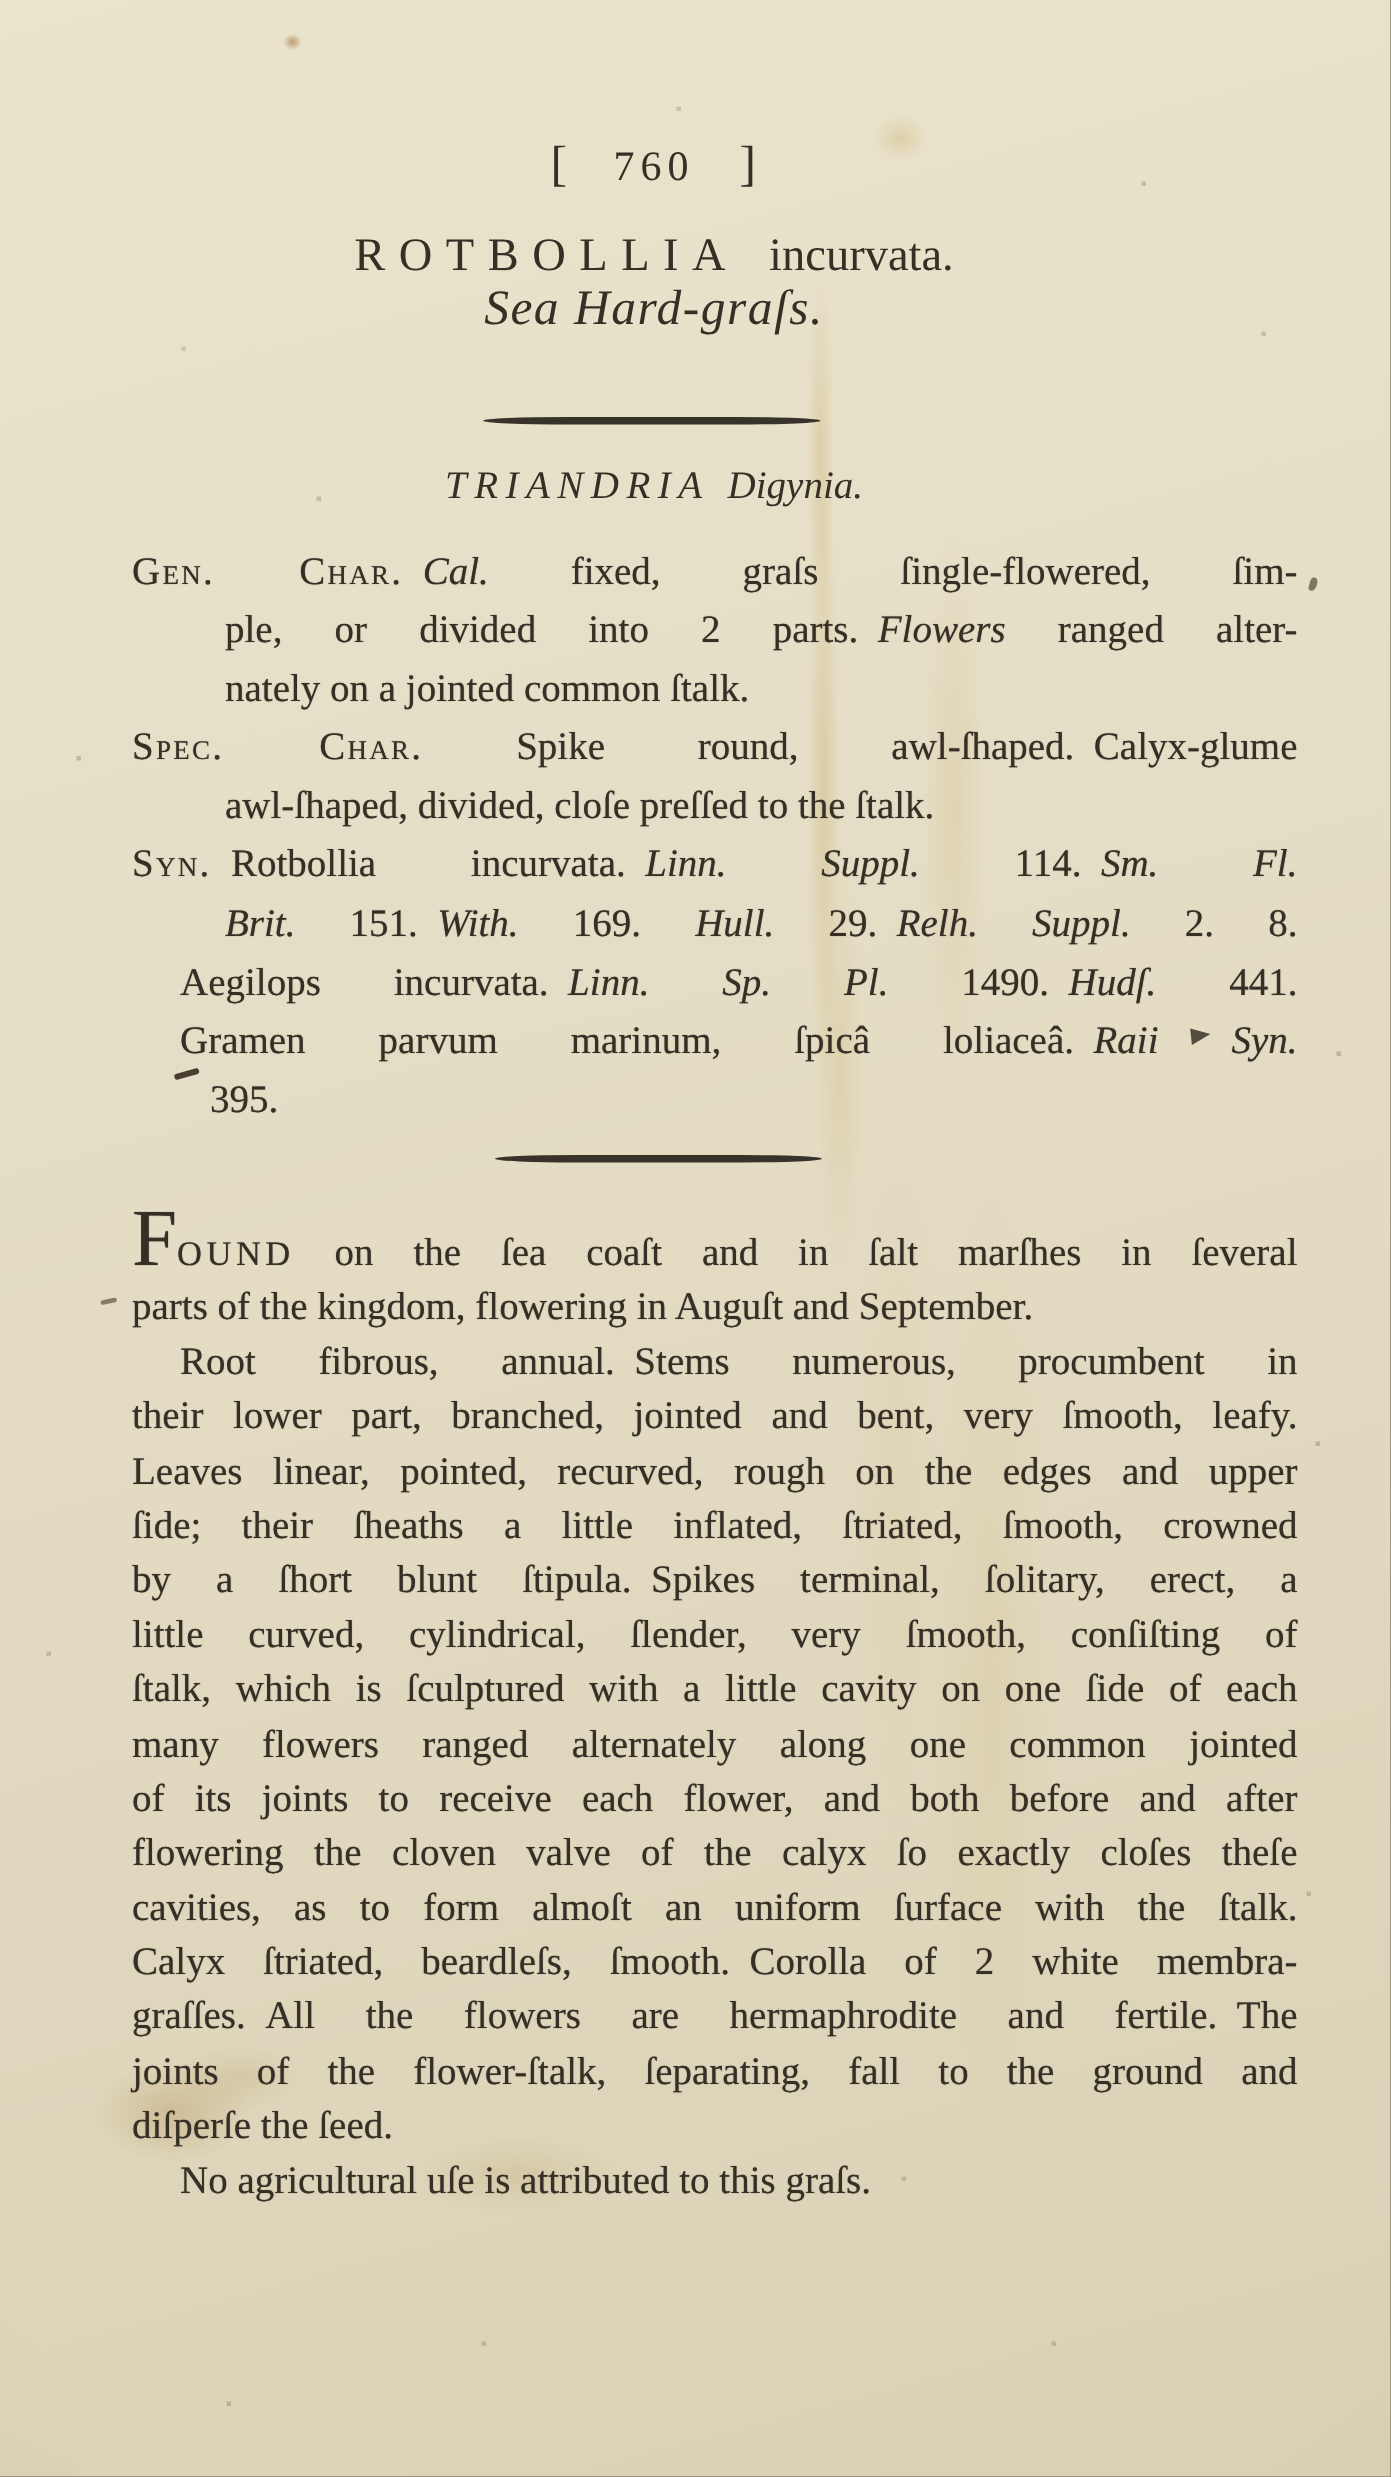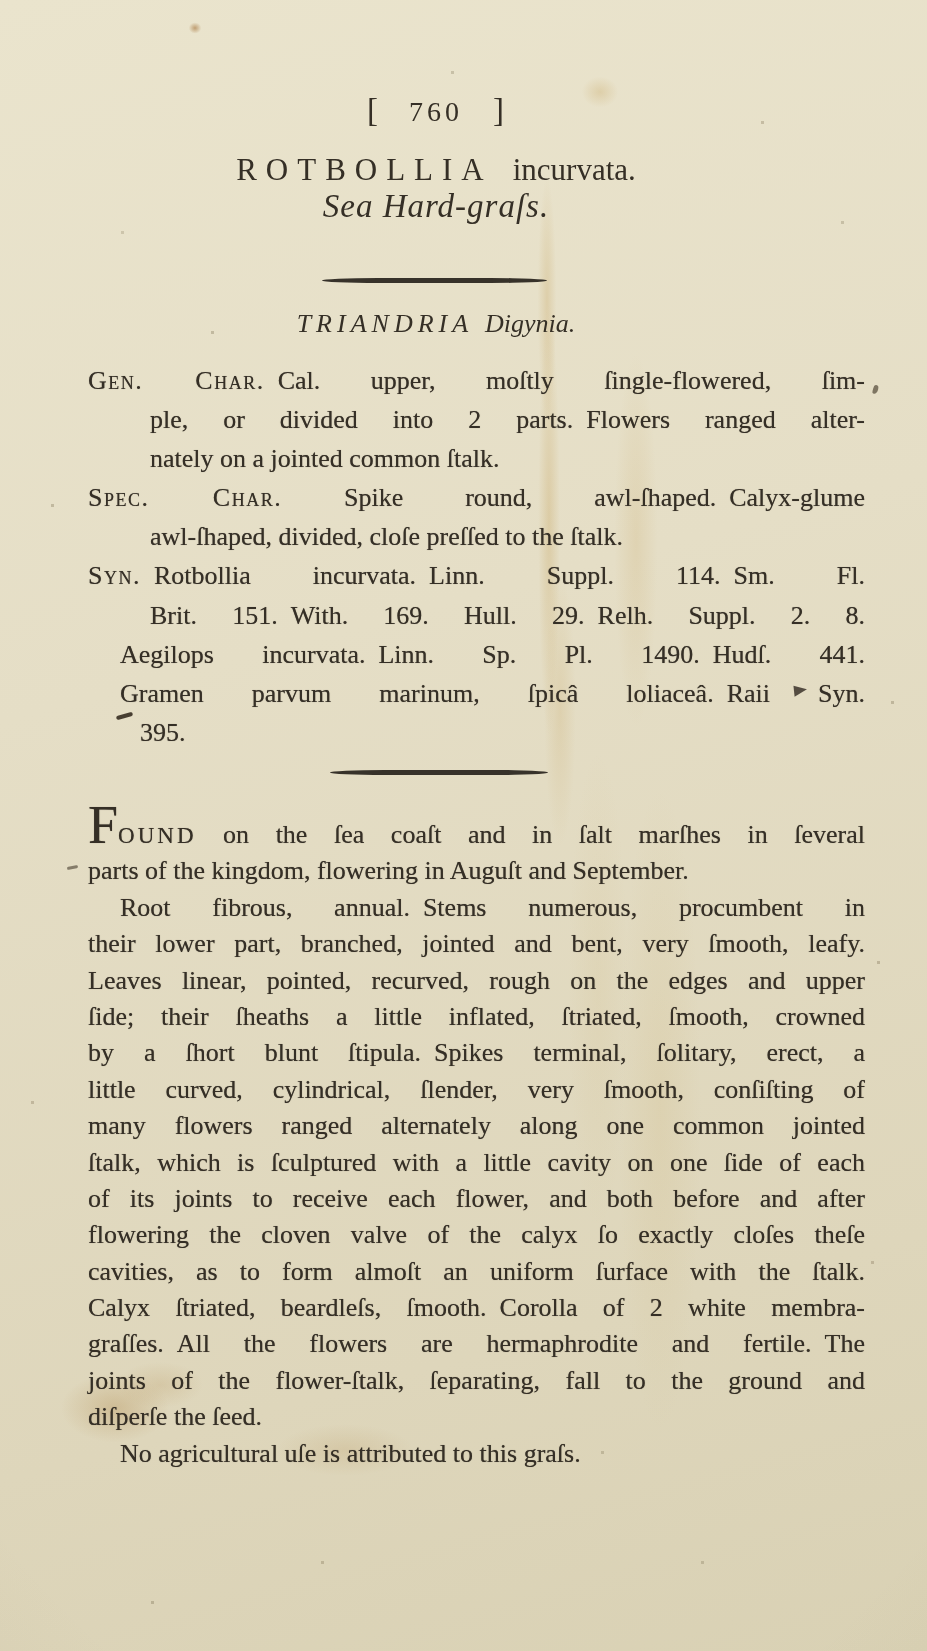--- a/index.html
+++ b/index.html
@@ -46,21 +46,21 @@
   .entry-block .tl{height:39.1px;line-height:39.1px;}
   .body-block{position:absolute;left:88px;top:817px;width:777px;font-size:26px;}
   .body-block .tl{height:36.4px;line-height:36.4px;}
   .tl{white-space:nowrap;}
   .tl.just{white-space:normal;text-align:justify;text-align-last:justify;}
   .ind-hang{padding-left:62px;}
   .ind-syn{padding-left:32px;}
   .ind-num{padding-left:52px;}
   .ind-para{padding-left:32px;}
   .s-n{}
-  .s-i{}
+  .s-i{font-style:italic;}
   .s-sc{font-variant:small-caps;letter-spacing:1.5px;margin-top:24px;}
   .s-F{font-size:54px;line-height:0;}
   .s-OU{font-size:23px;letter-spacing:3px;}
   .tl,.tl span{text-shadow:0 0 .7px rgba(53,47,38,.65);}
   
   .mark{position:absolute;}
   .mark-arrow{left:794px;top:685px;width:0;height:0;
     border-left:13px solid #3b332a;border-top:5px solid transparent;border-bottom:6px solid transparent;
     transform:rotate(-6deg);opacity:.85;}
   .mark-395dash{left:116px;top:714px;width:17px;height:4px;background:#473e31;border-radius:2px;transform:rotate(-16deg);}
@@ -89,21 +89,21 @@
       <span class="genus">ROTBOLLIA</span><span class="species">incurvata.</span>
     </div>
     <div class="subtitle">Sea Hard-graſs.</div>
     <div class="rule rule1"></div>
     <div class="classline">
       <span class="tclass">TRIANDRIA</span><span class="torder">Digynia.</span>
     </div>
   </div>
 
   <div class="entry-block">
-      <div class="tl ind-none just"><span class="s-sc">Gen. Char.</span><span class="s-n"> </span><span class="s-i">Cal.</span><span class="s-n"> upper, moſtly ſingle-flowered, ſim-</span></div>
+      <div class="tl ind-none just"><span class="s-sc">Gen. Char.</span><span class="s-n"> </span><span class="s-i">Cal.</span><span class="s-n"> fixed, graſs ſingle-flowered, ſim-</span></div>
       <div class="tl ind-hang just"><span class="s-n">ple, or divided into 2 parts. </span><span class="s-i">Flowers</span><span class="s-n"> ranged alter-</span></div>
       <div class="tl ind-hang"><span class="s-n">nately on a jointed common ſtalk.</span></div>
       <div class="tl ind-none just"><span class="s-sc">Spec. Char.</span><span class="s-n"> Spike round, awl-ſhaped. Calyx-glume</span></div>
       <div class="tl ind-hang"><span class="s-n">awl-ſhaped, divided, cloſe preſſed to the ſtalk.</span></div>
       <div class="tl ind-none just"><span class="s-sc">Syn.</span><span class="s-n"> Rotbollia incurvata. </span><span class="s-i">Linn. Suppl.</span><span class="s-n"> 114. </span><span class="s-i">Sm. Fl.</span></div>
       <div class="tl ind-hang just"><span class="s-i">Brit.</span><span class="s-n"> 151. </span><span class="s-i">With.</span><span class="s-n"> 169. </span><span class="s-i">Hull.</span><span class="s-n"> 29. </span><span class="s-i">Relh. Suppl.</span><span class="s-n"> 2. 8.</span></div>
       <div class="tl ind-syn just"><span class="s-n">Aegilops incurvata. </span><span class="s-i">Linn. Sp. Pl.</span><span class="s-n"> 1490. </span><span class="s-i">Hudſ.</span><span class="s-n"> 441.</span></div>
       <div class="tl ind-syn just"><span class="s-n">Gramen parvum marinum, ſpicâ loliaceâ. </span><span class="s-i">Raii Syn.</span></div>
       <div class="tl ind-num"><span class="s-n">395.</span></div>
     </div>
@@ -112,22 +112,22 @@
 
   <div class="body-block">
       <div class="tl ind-none just"><span class="s-F">F</span><span class="s-OU">OUND</span><span class="s-n"> on the ſea coaſt and in ſalt marſhes in ſeveral</span></div>
       <div class="tl ind-none"><span class="s-n">parts of the kingdom, flowering in Auguſt and September.</span></div>
       <div class="tl ind-para just"><span class="s-n">Root fibrous, annual. Stems numerous, procumbent in</span></div>
       <div class="tl ind-none just"><span class="s-n">their lower part, branched, jointed and bent, very ſmooth, leafy.</span></div>
       <div class="tl ind-none just"><span class="s-n">Leaves linear, pointed, recurved, rough on the edges and upper</span></div>
       <div class="tl ind-none just"><span class="s-n">ſide; their ſheaths a little inflated, ſtriated, ſmooth, crowned</span></div>
       <div class="tl ind-none just"><span class="s-n">by a ſhort blunt ſtipula. Spikes terminal, ſolitary, erect, a</span></div>
       <div class="tl ind-none just"><span class="s-n">little curved, cylindrical, ſlender, very ſmooth, conſiſting of</span></div>
+      <div class="tl ind-none just"><span class="s-n">ſtalk, which is ſculptured with a little cavity on one ſide of each</span></div>
       <div class="tl ind-none just"><span class="s-n">many flowers ranged alternately along one common jointed</span></div>
-      <div class="tl ind-none just"><span class="s-n">ſtalk, which is ſculptured with a little cavity on one ſide of each</span></div>
       <div class="tl ind-none just"><span class="s-n">of its joints to receive each flower, and both before and after</span></div>
       <div class="tl ind-none just"><span class="s-n">flowering the cloven valve of the calyx ſo exactly cloſes theſe</span></div>
       <div class="tl ind-none just"><span class="s-n">cavities, as to form almoſt an uniform ſurface with the ſtalk.</span></div>
       <div class="tl ind-none just"><span class="s-n">Calyx ſtriated, beardleſs, ſmooth. Corolla of 2 white membra-</span></div>
       <div class="tl ind-none just"><span class="s-n">graſſes. All the flowers are hermaphrodite and fertile. The</span></div>
       <div class="tl ind-none just"><span class="s-n">joints of the flower-ſtalk, ſeparating, fall to the ground and</span></div>
       <div class="tl ind-none"><span class="s-n">diſperſe the ſeed.</span></div>
       <div class="tl ind-para"><span class="s-n">No agricultural uſe is attributed to this graſs.</span></div>
     </div>
 

